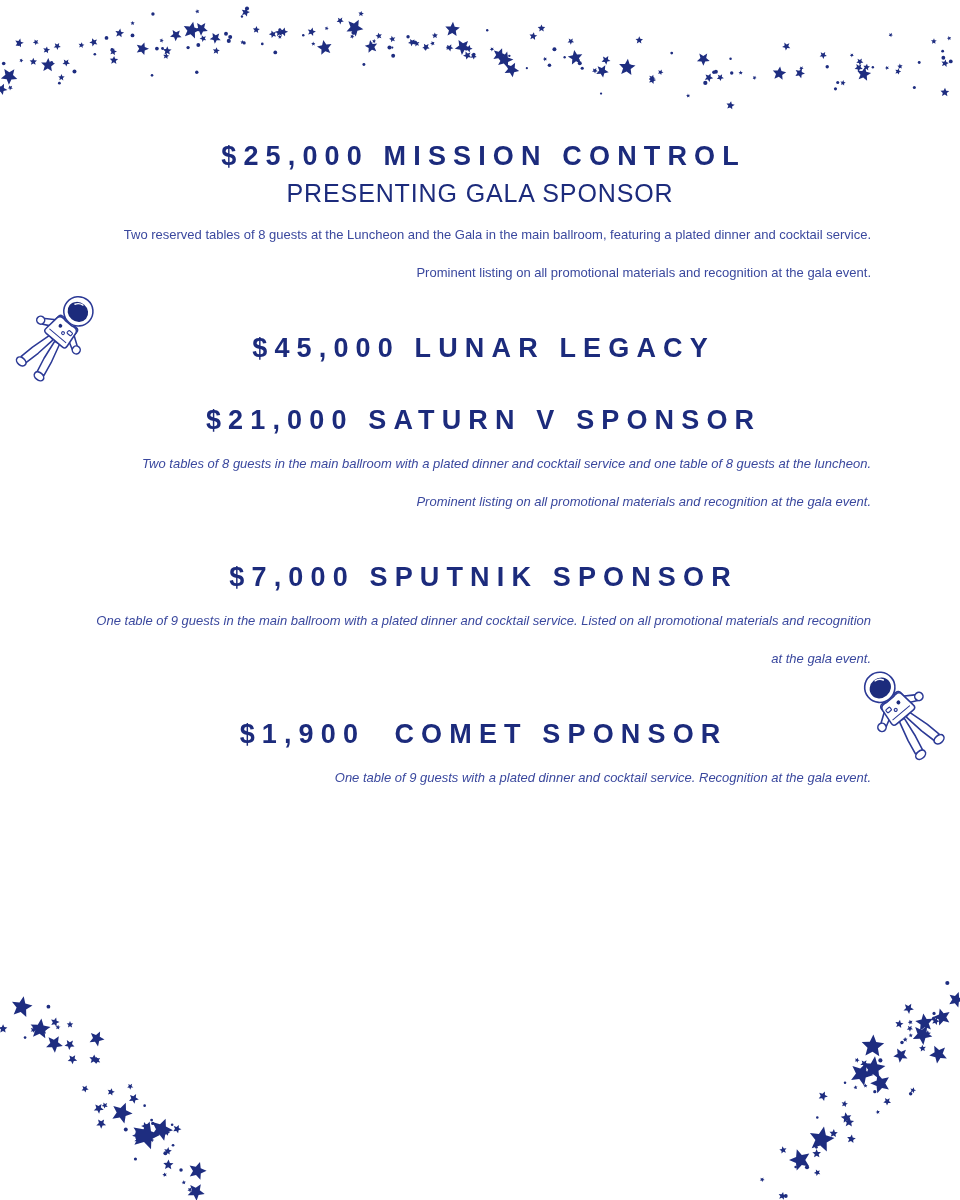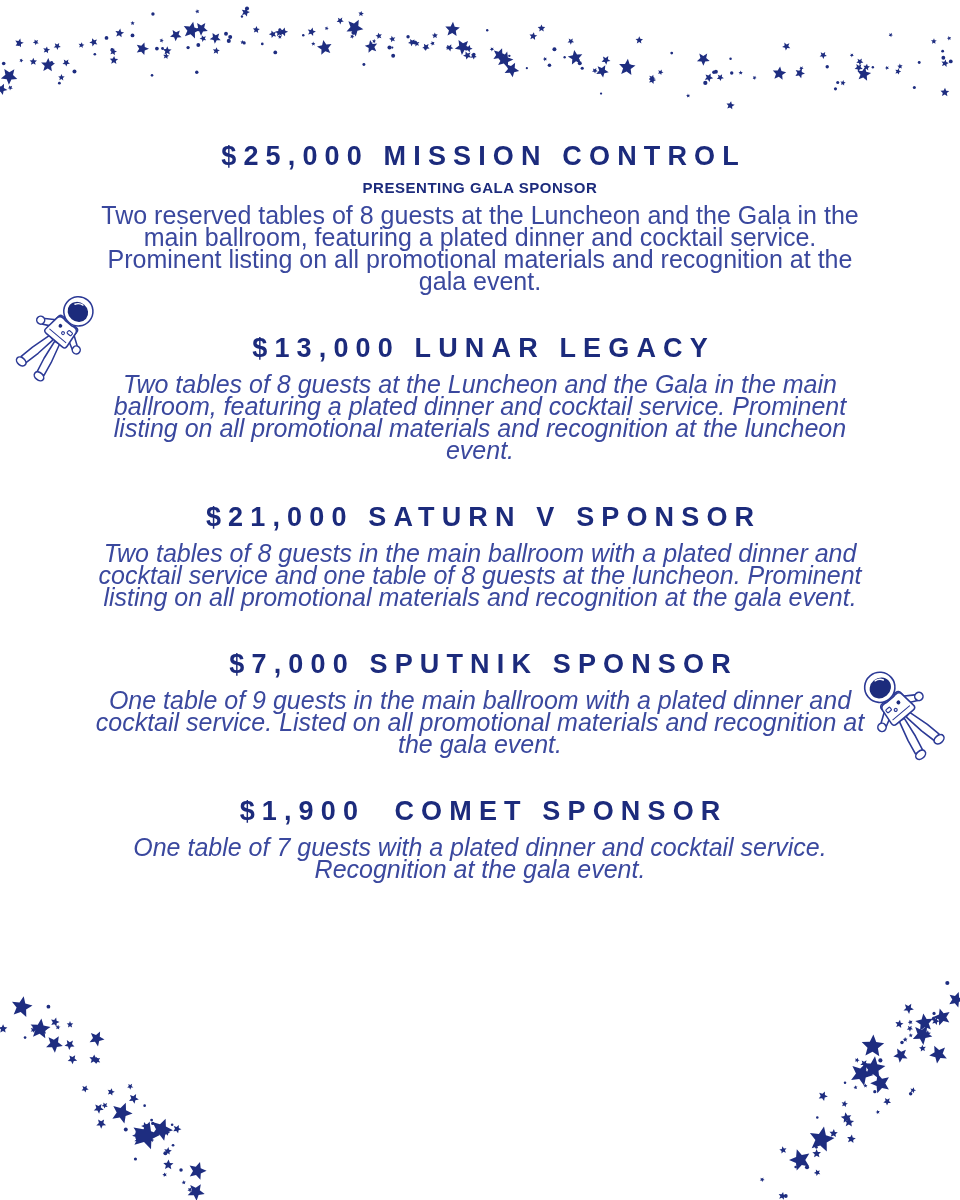--- a/index.html
+++ b/index.html
@@ -47,35 +47,36 @@
   .tier-title {
     font-size: 27px;
     font-weight: 800;
     letter-spacing: 0.265em;
     color: var(--heading, #1c2b7c);
     white-space: pre-wrap;
     margin-bottom: 9px;
     margin-left: 0.265em; 
   }
   .tier-subtitle {
-    font-size: 15px;
-    font-weight: 700;
+    font-size: 25px;
+    font-weight: 400;
     letter-spacing: 0.035em;
     color: var(--heading, #1c2b7c);
     margin-top: -2px;
     margin-bottom: 8px;
     text-align: center;
   }
   .tier-desc {
-    font-size: 25px;
-    line-height: 22px;
+    font-size: 13px;
+    line-height: 38px;
     color: var(--body, #3a489e);
     font-weight: 400;
     max-width: 782px;
     margin: 0 auto;
+    text-align: right;
   }
   .tier-desc.italic { font-style: italic; }
 </style>
 </head>
 <body style="--bg: #ffffff; --heading: #1c2b7c; --body: #3a489e;">
 
 <div class="page">
 
   <svg id="star-band-top" class="deco" width="960" height="125">
       <polygon points="579.9,59.8 578.1,60.5 577.7,62.4 576.5,60.8 574.6,61.1 575.7,59.5 574.9,57.7 576.8,58.3 578.2,56.9 578.2,58.9" fill="#1e2d80"></polygon>
@@ -404,30 +405,29 @@
       <circle cx="178.80642778798938" cy="111.70828696992248" r="1.613009134819731" fill="#1e2d80"></circle>
     </svg>
 
   <main class="content" id="tiers">
       <section class="tier">
         <h2 class="tier-title">$25,000 MISSION CONTROL</h2>
         <h3 class="tier-subtitle">PRESENTING GALA SPONSOR</h3>
         <p class="tier-desc">Two reserved tables of 8 guests at the Luncheon and the Gala in the main ballroom, featuring a plated dinner and cocktail service. Prominent listing on all promotional materials and recognition at the gala event.</p>
       </section>
       <section class="tier">
-        <h2 class="tier-title">$13,000 LUNAR LEGACY</h2>
-        <p class="tier-desc italic">Two tables of 8 guests at the Luncheon and the Gala in the main ballroom, featuring a plated dinner and cocktail service. Prominent listing on all promotional materials and recognition at the luncheon event.</p>
+        <h2 class="tier-title">$45,000 LUNAR LEGACY</h2>
       </section>
       <section class="tier">
         <h2 class="tier-title">$21,000 SATURN V SPONSOR</h2>
         <p class="tier-desc italic">Two tables of 8 guests in the main ballroom with a plated dinner and cocktail service and one table of 8 guests at the luncheon. Prominent listing on all promotional materials and recognition at the gala event.</p>
       </section>
       <section class="tier">
         <h2 class="tier-title">$7,000 SPUTNIK SPONSOR</h2>
         <p class="tier-desc italic">One table of 9 guests in the main ballroom with a plated dinner and cocktail service. Listed on all promotional materials and recognition at the gala event.</p>
       </section>
       <section class="tier">
         <h2 class="tier-title">$1,900  COMET SPONSOR</h2>
-        <p class="tier-desc italic">One table of 7 guests with a plated dinner and cocktail service. Recognition at the gala event.</p>
+        <p class="tier-desc italic">One table of 9 guests with a plated dinner and cocktail service. Recognition at the gala event.</p>
       </section>
     </main>
 
 </div>
 
 </body></html>

